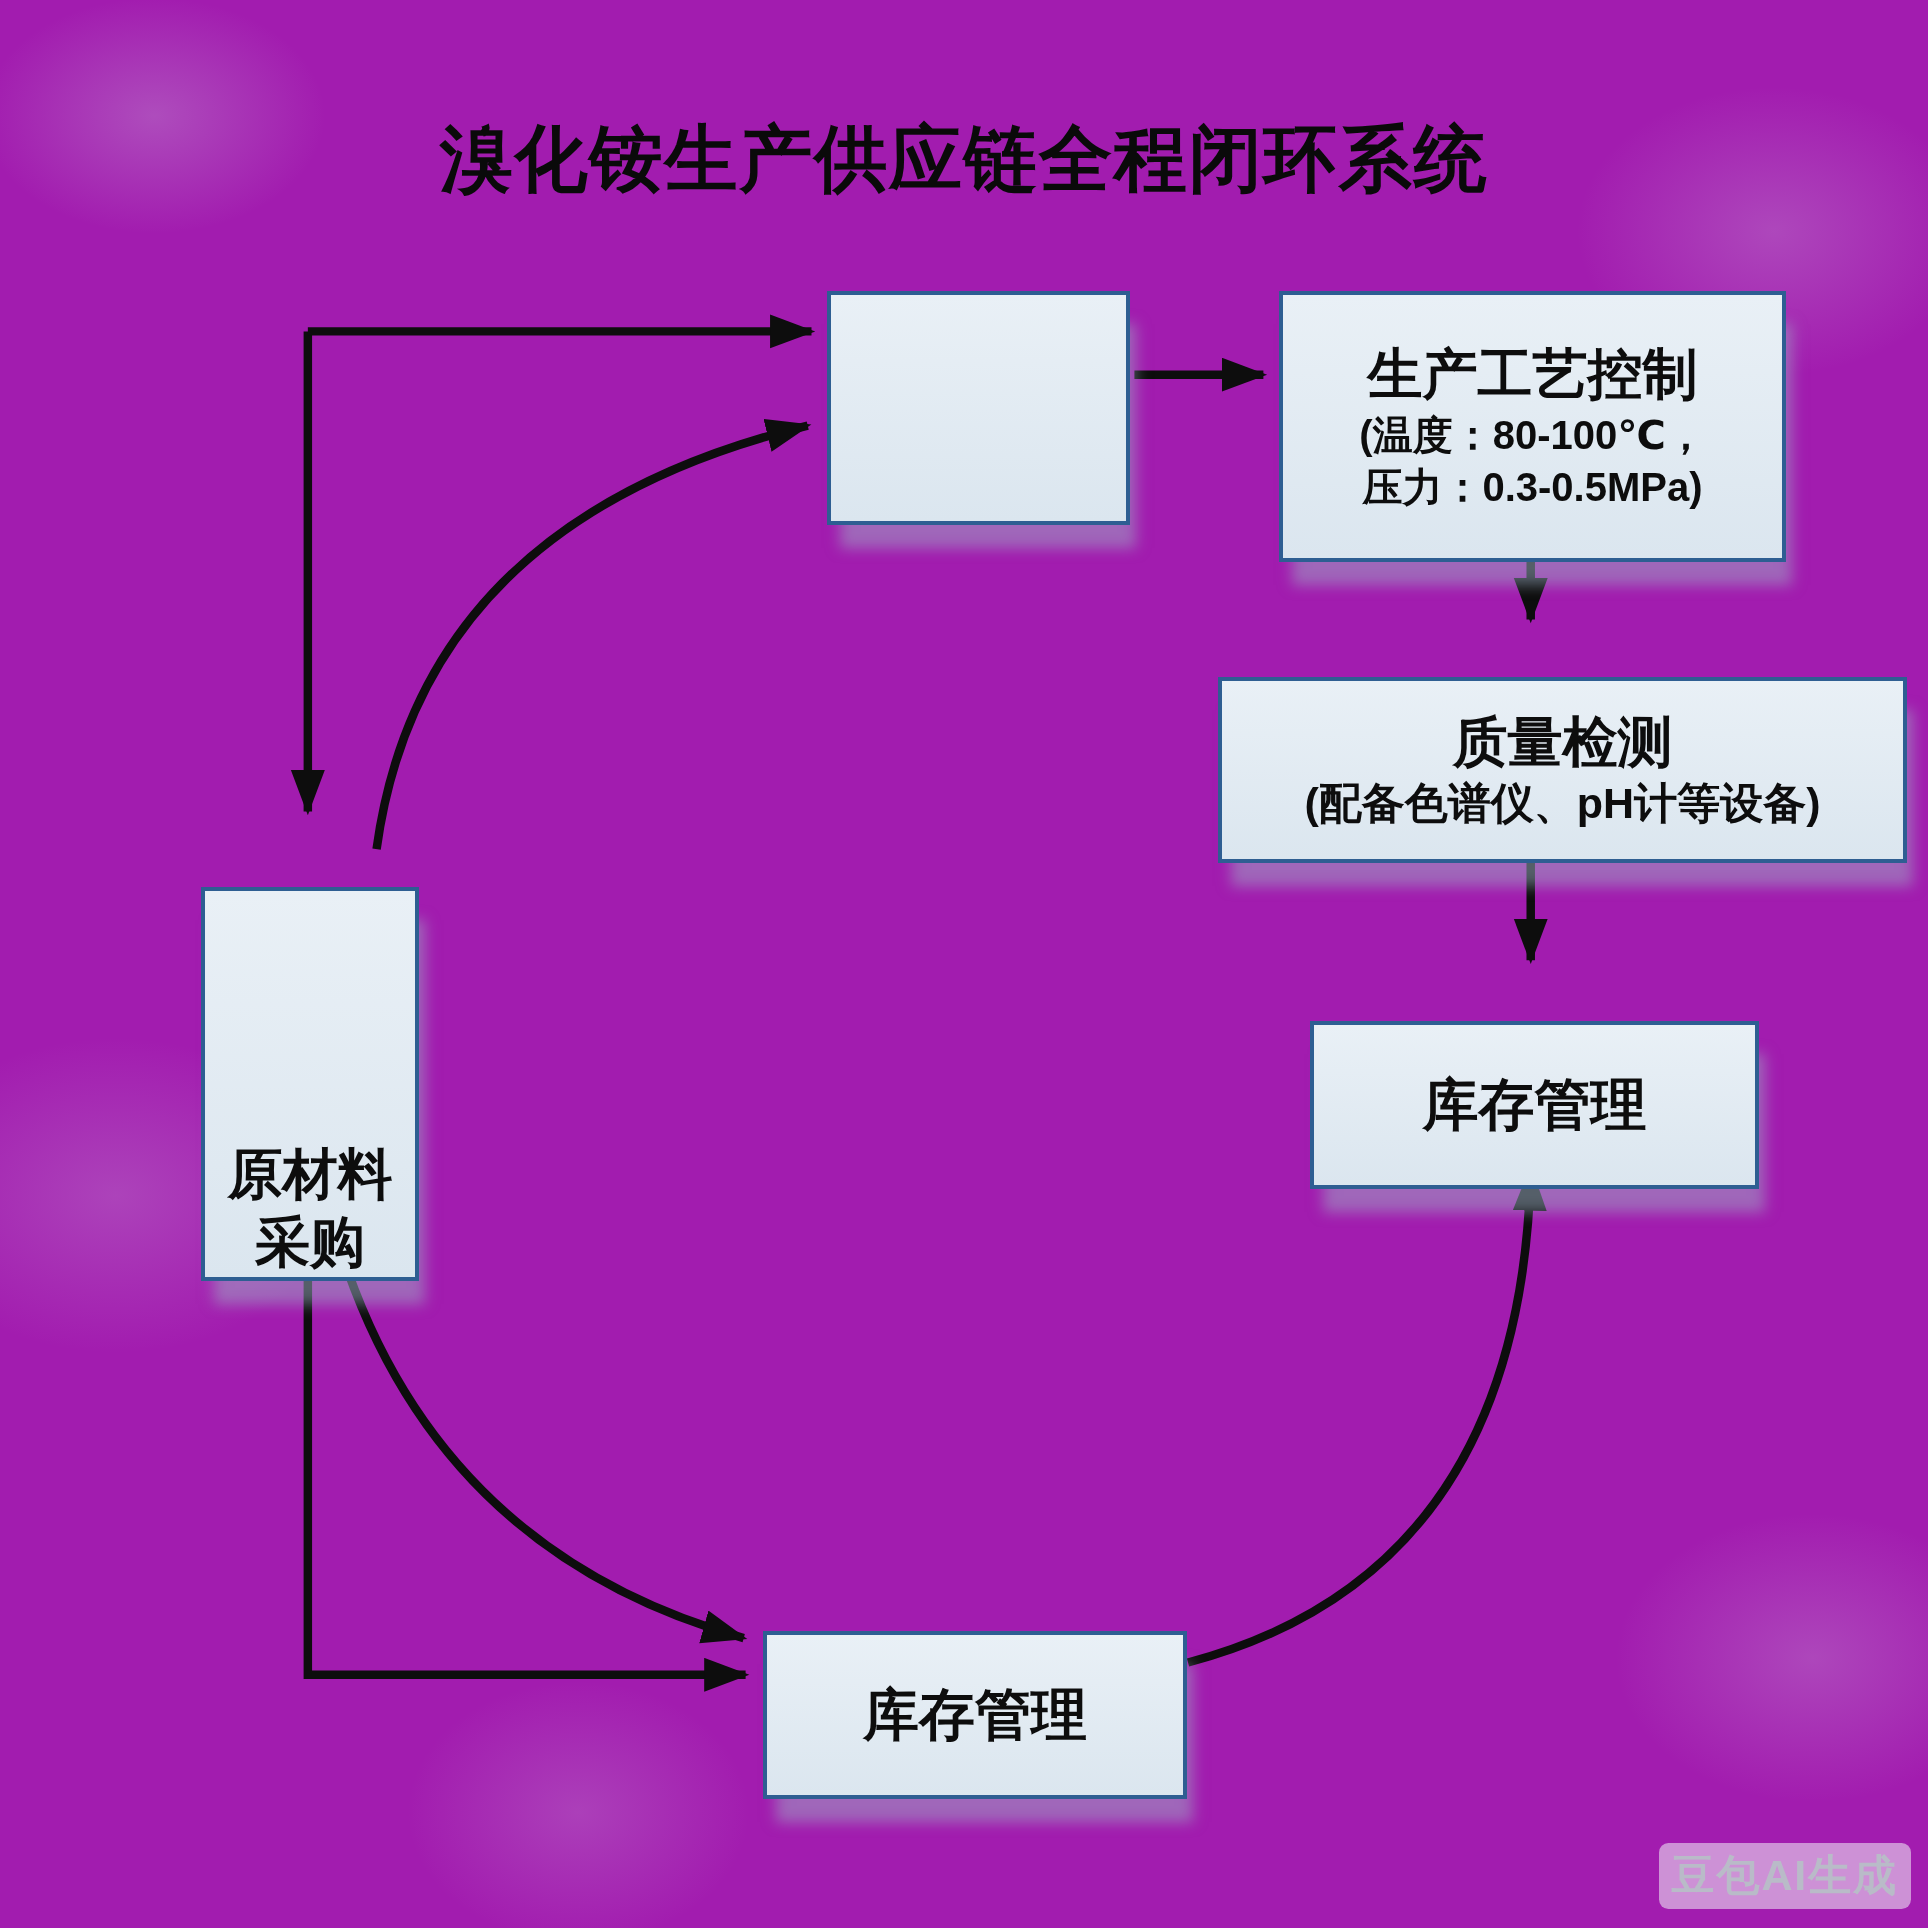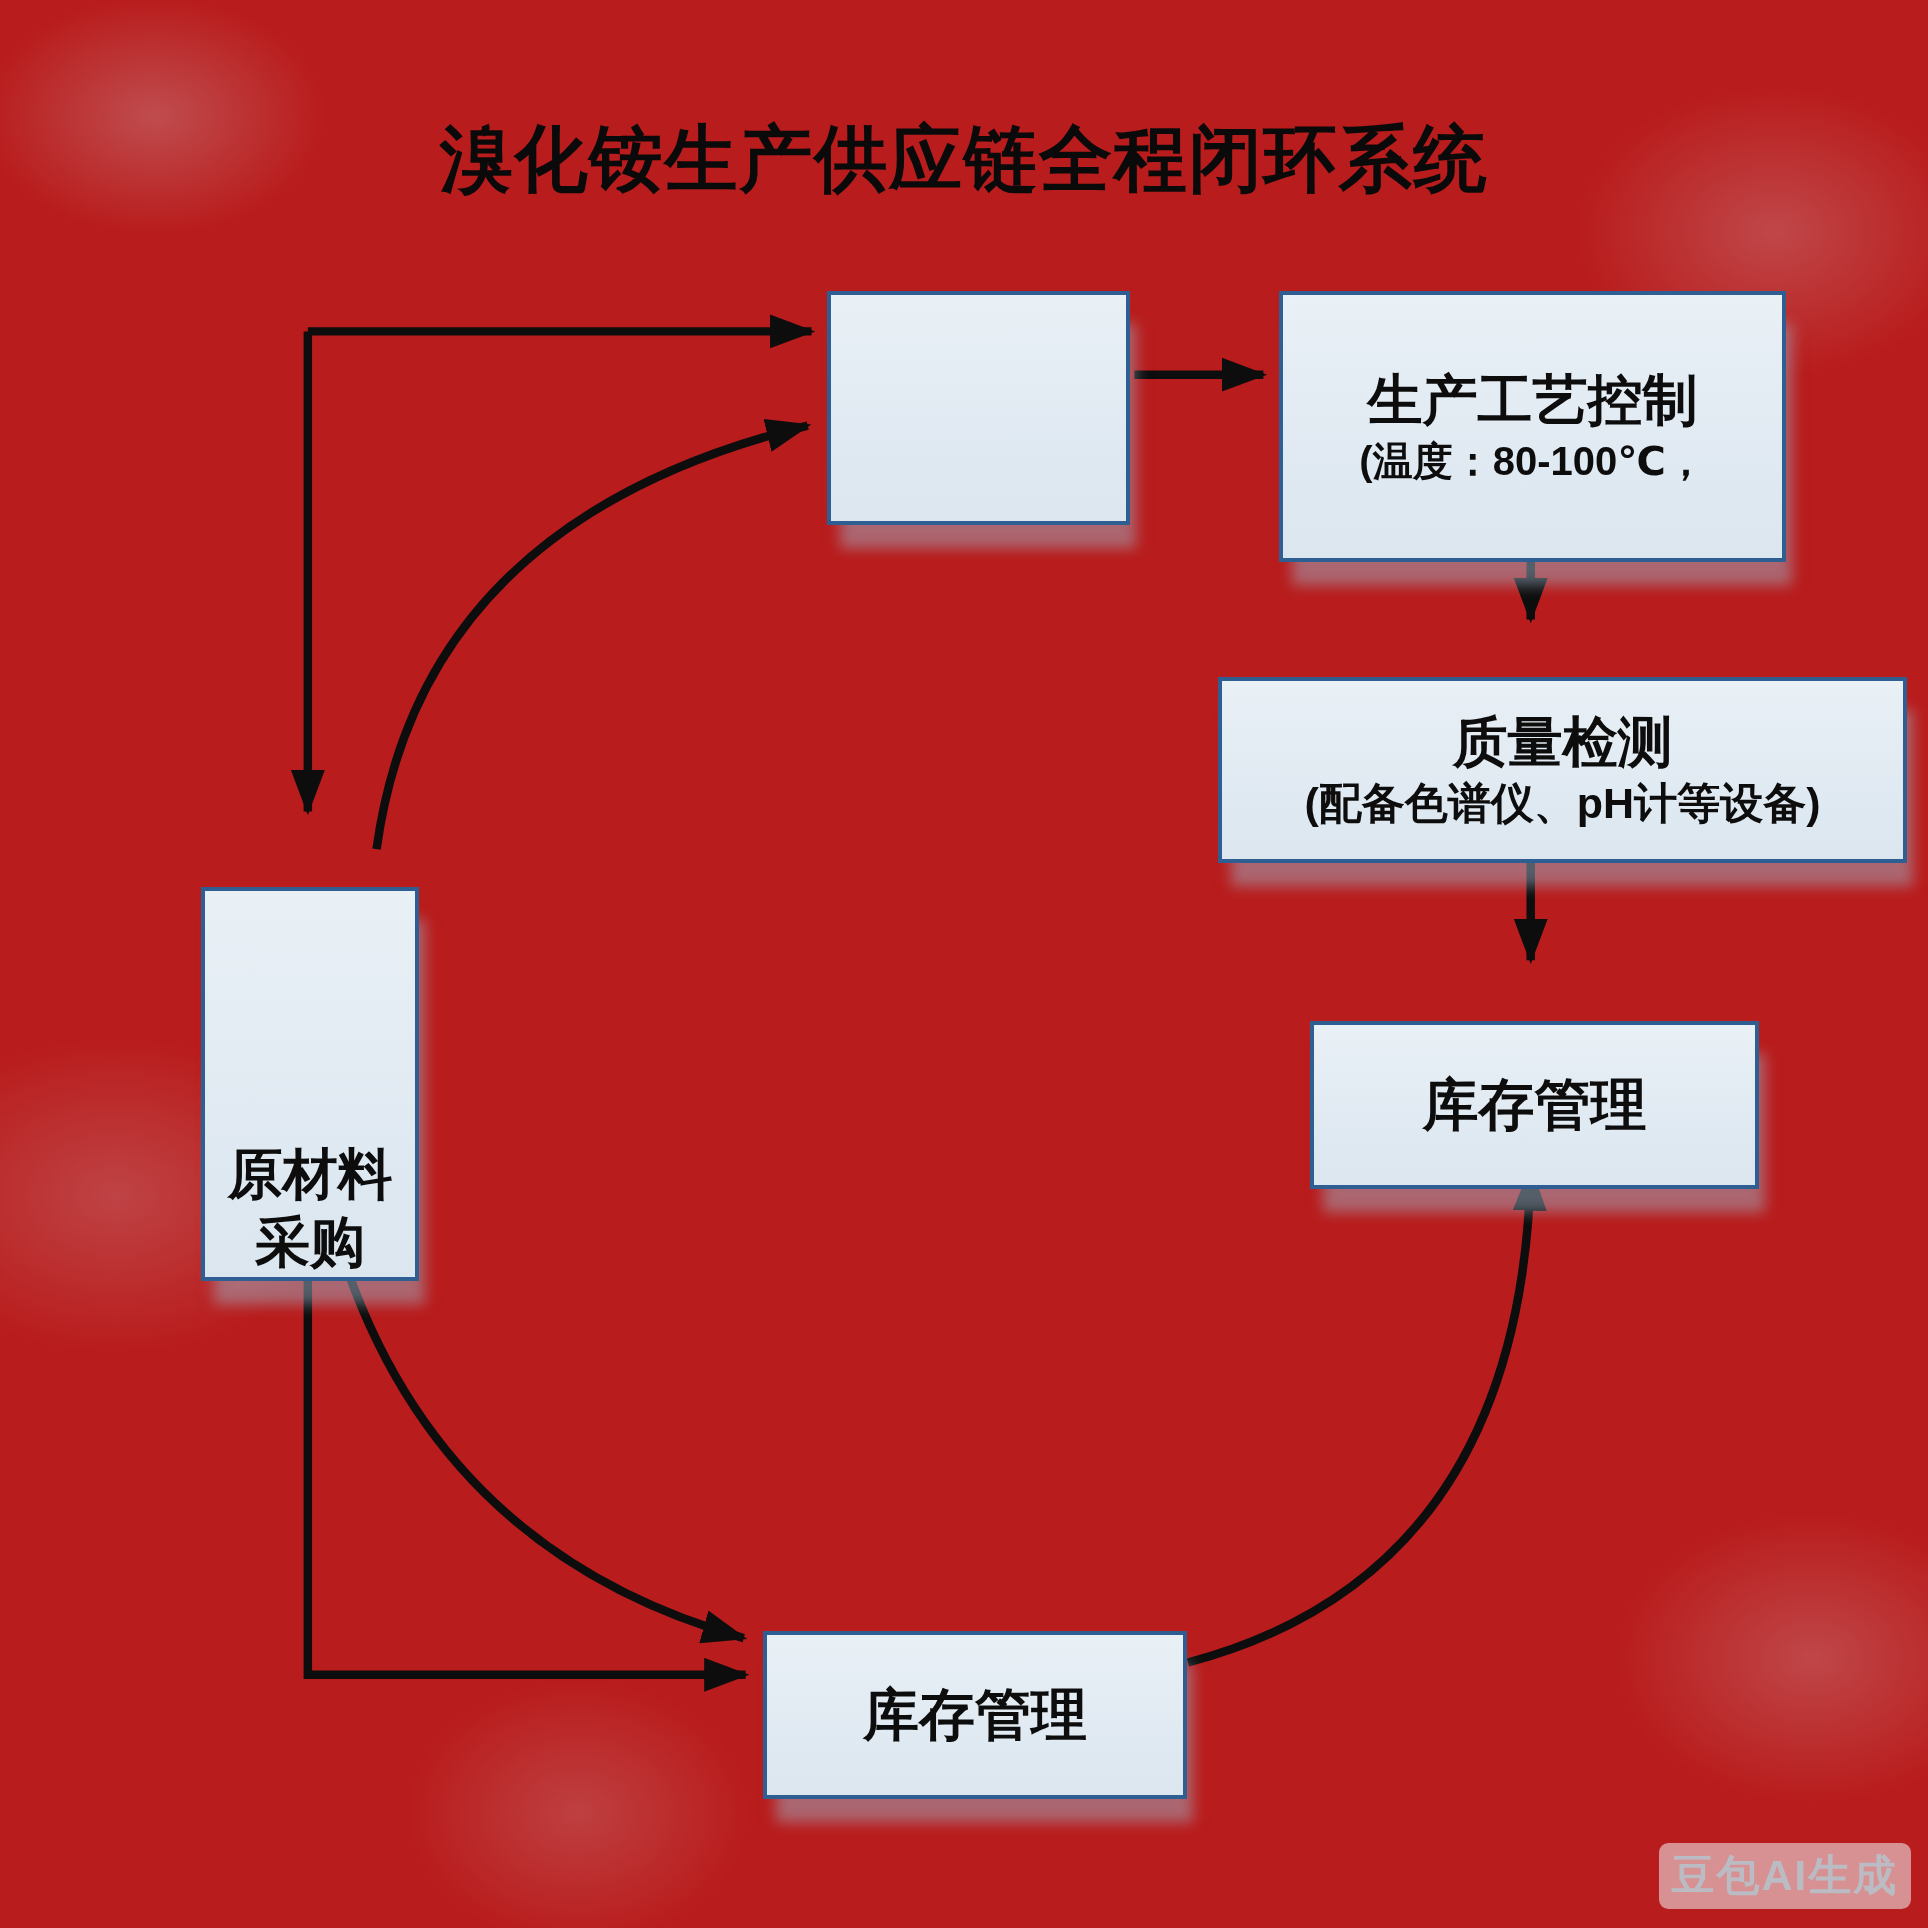--- a/index.html
+++ b/index.html
@@ -1,19 +1,19 @@
 <!DOCTYPE html>
 <html style="font-size:15px"><head>
 <meta charset="utf-8">
 <style>
   html,body{margin:0;padding:0;background:#ffffff;}
   .stage{
     position:relative;
     width:1928px;height:1928px;
-    background:#b91c1c;
+    background:#a21caf;
     font-family:"Liberation Sans","DejaVu Sans",sans-serif;
     overflow:hidden;
   }
   
   .stage::before{
     content:"";
     position:absolute;inset:0;
     background:
       radial-gradient(245px 169px at 8% 6%, rgba(210,220,228,.25), transparent 70%),
       radial-gradient(282px 207px at 92% 12%, rgba(215,224,232,.22), transparent 70%),
@@ -84,20 +84,21 @@
     </g>
   </svg>
 
   <div class="node" id="node-production">
     <div class="h1"></div>
   </div>
 
   <div class="node" id="node-process">
     <div class="h1">生产工艺控制</div>
     <div class="sub">(温度：80-100℃，</div>
+    <div class="sub">压力：0.3-0.5MPa)</div>
   </div>
 
   <div class="node" id="node-quality">
     <div class="h1">质量检测</div>
     <div class="sub small">(配备色谱仪、pH计等设备)</div>
   </div>
 
   <div class="node" id="node-inventory-right">
     <div class="h1 big">库存管理</div>
   </div>

